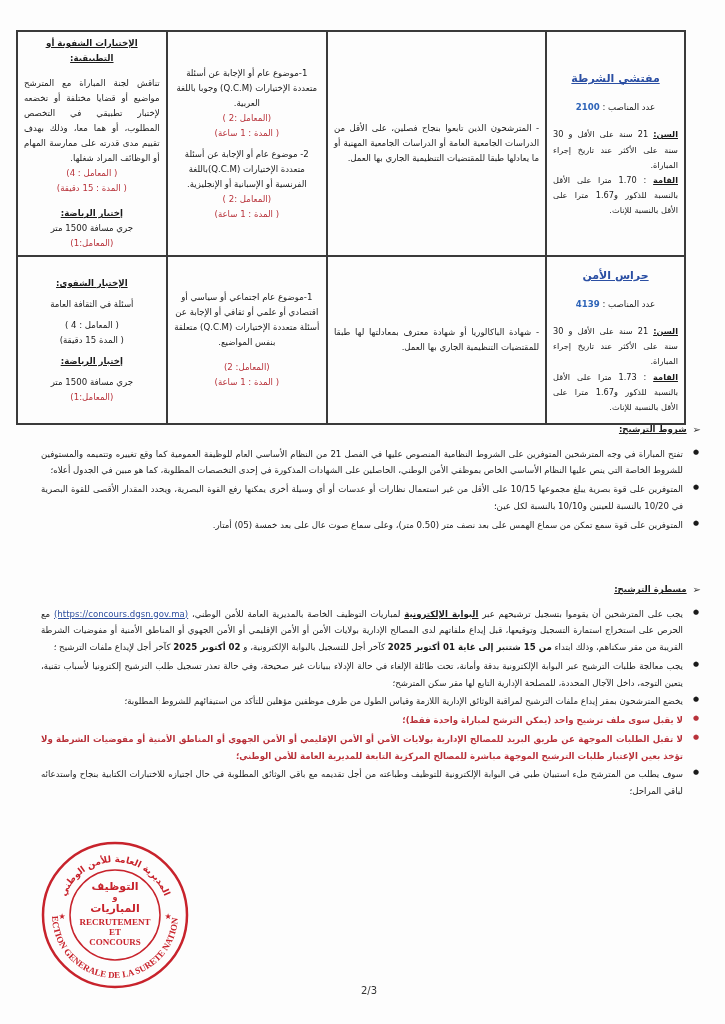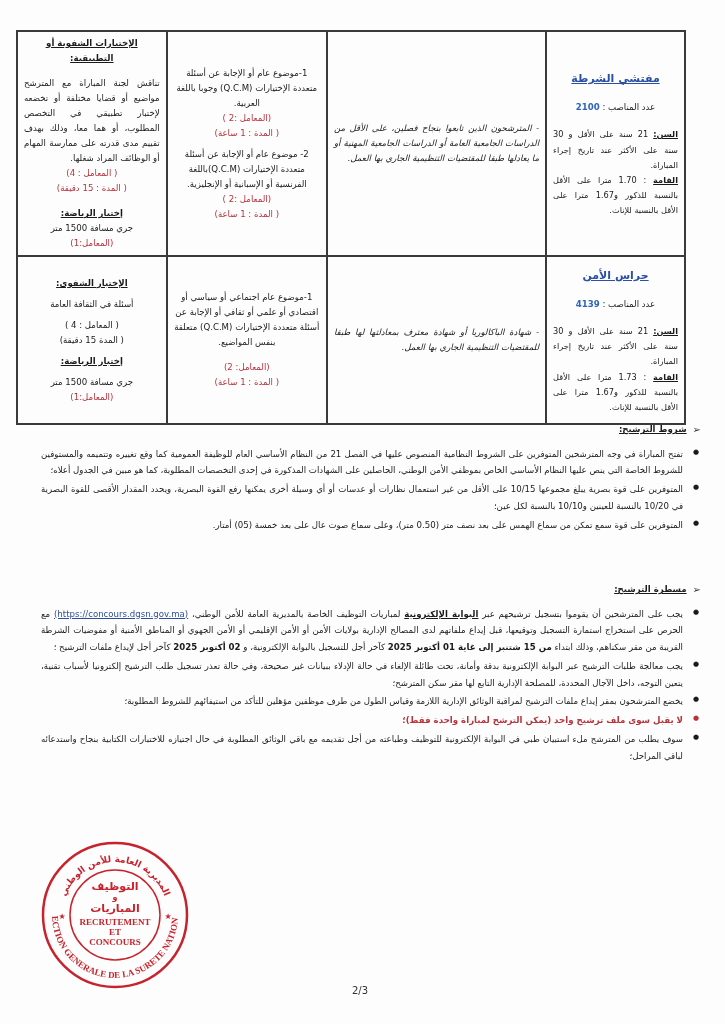--- a/index.html
+++ b/index.html
@@ -6,21 +6,21 @@
   html, body { width: 725px; height: 1024px; background: #ffffff; }
   body { font-family: "DejaVu Sans", sans-serif; color: #1a1a1a; position: relative; overflow: hidden; }
   .page { position: absolute; left: 0; top: 0; width: 725px; height: 1024px; background: #fdfdfd; }
 
   
   .grid-table { position: absolute; left: 16px; top: 30px; width: 670px; border-collapse: collapse; direction: rtl; table-layout: fixed; }
   .grid-table td { border: 2px solid #3a3a3a; vertical-align: middle; padding: 4px 6px; font-size: 8.6px; line-height: 1.75; }
   .grid-table tr.row1 td { height: 212px; }
   .grid-table tr.row2 td { height: 168px; }
   .col-post { width: 130px; text-align: center; }
-  .col-dipl { width: 205px; text-align: justify; font-style: italic; }
+  .col-dipl { width: 205px; text-align: justify; }
   .col-writ { width: 150px; text-align: center; }
   .col-oral { width: 140px; text-align: center; }
 
   .post-title { color: #2b4fa3; font-weight: bold; font-size: 11px; text-decoration: underline; display: block; margin-bottom: 12px; }
   .posts-line { display: block; margin-bottom: 12px; font-size: 8.6px; }
   .posts-count { color: #2e64b8; font-weight: bold; margin-top: 24px; }
   .req { text-align: justify; display: block; font-size: 8.2px; line-height: 1.85; }
   .req-label { font-weight: bold; text-decoration: underline; }
 
   .red { color: #b8323a; display: block; }
@@ -38,21 +38,21 @@
   ul.bullets { list-style: none; margin-top: 6px; }
   ul.bullets li { position: relative; padding-right: 18px; text-align: justify; margin-bottom: 2px; }
   ul.bullets li::before { content: "●"; position: absolute; right: 2px; top: 0; font-size: 7px; }
   ul.bullets li.redtext { color: #b8323a; font-weight: bold; }
   .link { color: #2e4f9e; text-decoration: underline; margin-top: 44px; }
   .bold { font-weight: bold; }
   .uline { text-decoration: underline; font-weight: bold; }
 
   
   .stamp { position: absolute; left: 40px; top: 840px; width: 150px; height: 150px; }
-  .page-num { position: absolute; left: 352px; top: 985px; font-size: 10px; color: #333; direction: ltr; }
+  .page-num { position: absolute; left: 361px; top: 985px; font-size: 10px; color: #333; direction: ltr; }
 </style>
 </head>
 <body>
 
 <div class="page">
 
   <table class="grid-table">
     <tbody>
         <tr class="row1">
       <td class="col-post">
@@ -145,20 +145,21 @@
       <span class="arrow">➢</span>
       <span class="title">مسطرة الترشيح:</span>
     </div>
     <ul class="bullets">
       <li>
         <span>يجب على المترشحين أن يقوموا بتسجيل ترشيحهم عبر </span><span class="uline">البوابة الإلكترونية</span><span> لمباريات التوظيف الخاصة بالمديرية العامة للأمن الوطني، </span><span class="link" dir="ltr">(https://concours.dgsn.gov.ma)</span><span> مع الحرص على استخراج استمارة التسجيل وتوقيعها، قبل إيداع ملفاتهم لدى المصالح الإدارية بولايات الأمن أو الأمن الإقليمي أو الأمن الجهوي أو المناطق الأمنية أو مفوضيات الشرطة القريبة من مقر سكناهم، وذلك ابتداء </span><span class="bold">من 15 شتنبر إلى غاية 01 أكتوبر 2025</span><span> كآخر أجل للتسجيل بالبوابة الإلكترونية، و </span><span class="bold">02 أكتوبر 2025</span><span> كآخر أجل لإيداع ملفات الترشيح ؛</span>
       </li>
       <li>يجب معالجة طلبات الترشيح عبر البوابة الإلكترونية بدقة وأمانة، تحت طائلة الإلغاء في حالة الإدلاء ببيانات غير صحيحة، وفي حالة تعذر تسجيل طلب الترشيح إلكترونيا لأسباب تقنية، يتعين التوجه، داخل الآجال المحددة، للمصلحة الإدارية التابع لها مقر سكن المترشح؛</li>
       <li>يخضع المترشحون بمقر إيداع ملفات الترشيح لمراقبة الوثائق الإدارية اللازمة وقياس الطول من طرف موظفين مؤهلين للتأكد من استيفائهم للشروط المطلوبة؛</li>
       <li class="redtext">لا يقبل سوى ملف ترشيح واحد (يمكن الترشح لمباراة واحدة فقط)؛</li>
+      <li class="redtext">لا تقبل الطلبات الموجهة عن طريق البريد للمصالح الإدارية بولايات الأمن أو الأمن الإقليمي أو الأمن الجهوي أو المناطق الأمنية أو مفوضيات الشرطة ولا تؤخذ بعين الإعتبار طلبات الترشيح الموجهة مباشرة للمصالح المركزية التابعة للمديرية العامة للأمن الوطني؛</li>
       <li>سوف يطلب من المترشح ملء استبيان طبي في البوابة الإلكترونية للتوظيف وطباعته من أجل تقديمه مع باقي الوثائق المطلوبة في حال اجتيازه للاختبارات الكتابية بنجاح واستدعائه لباقي المراحل؛</li>
     </ul>
   </div>
 
   <svg class="stamp" viewBox="0 0 150 150">
     <defs>
       <path id="ringTop" d="M 22 75 A 53 53 0 0 1 128 75"></path>
       <path id="ringBottom" d="M 12 75 A 63 63 0 0 0 138 75"></path>
     </defs>
     <circle cx="75" cy="75" r="72" fill="none" stroke="#c8232c" stroke-width="2.5"></circle>

